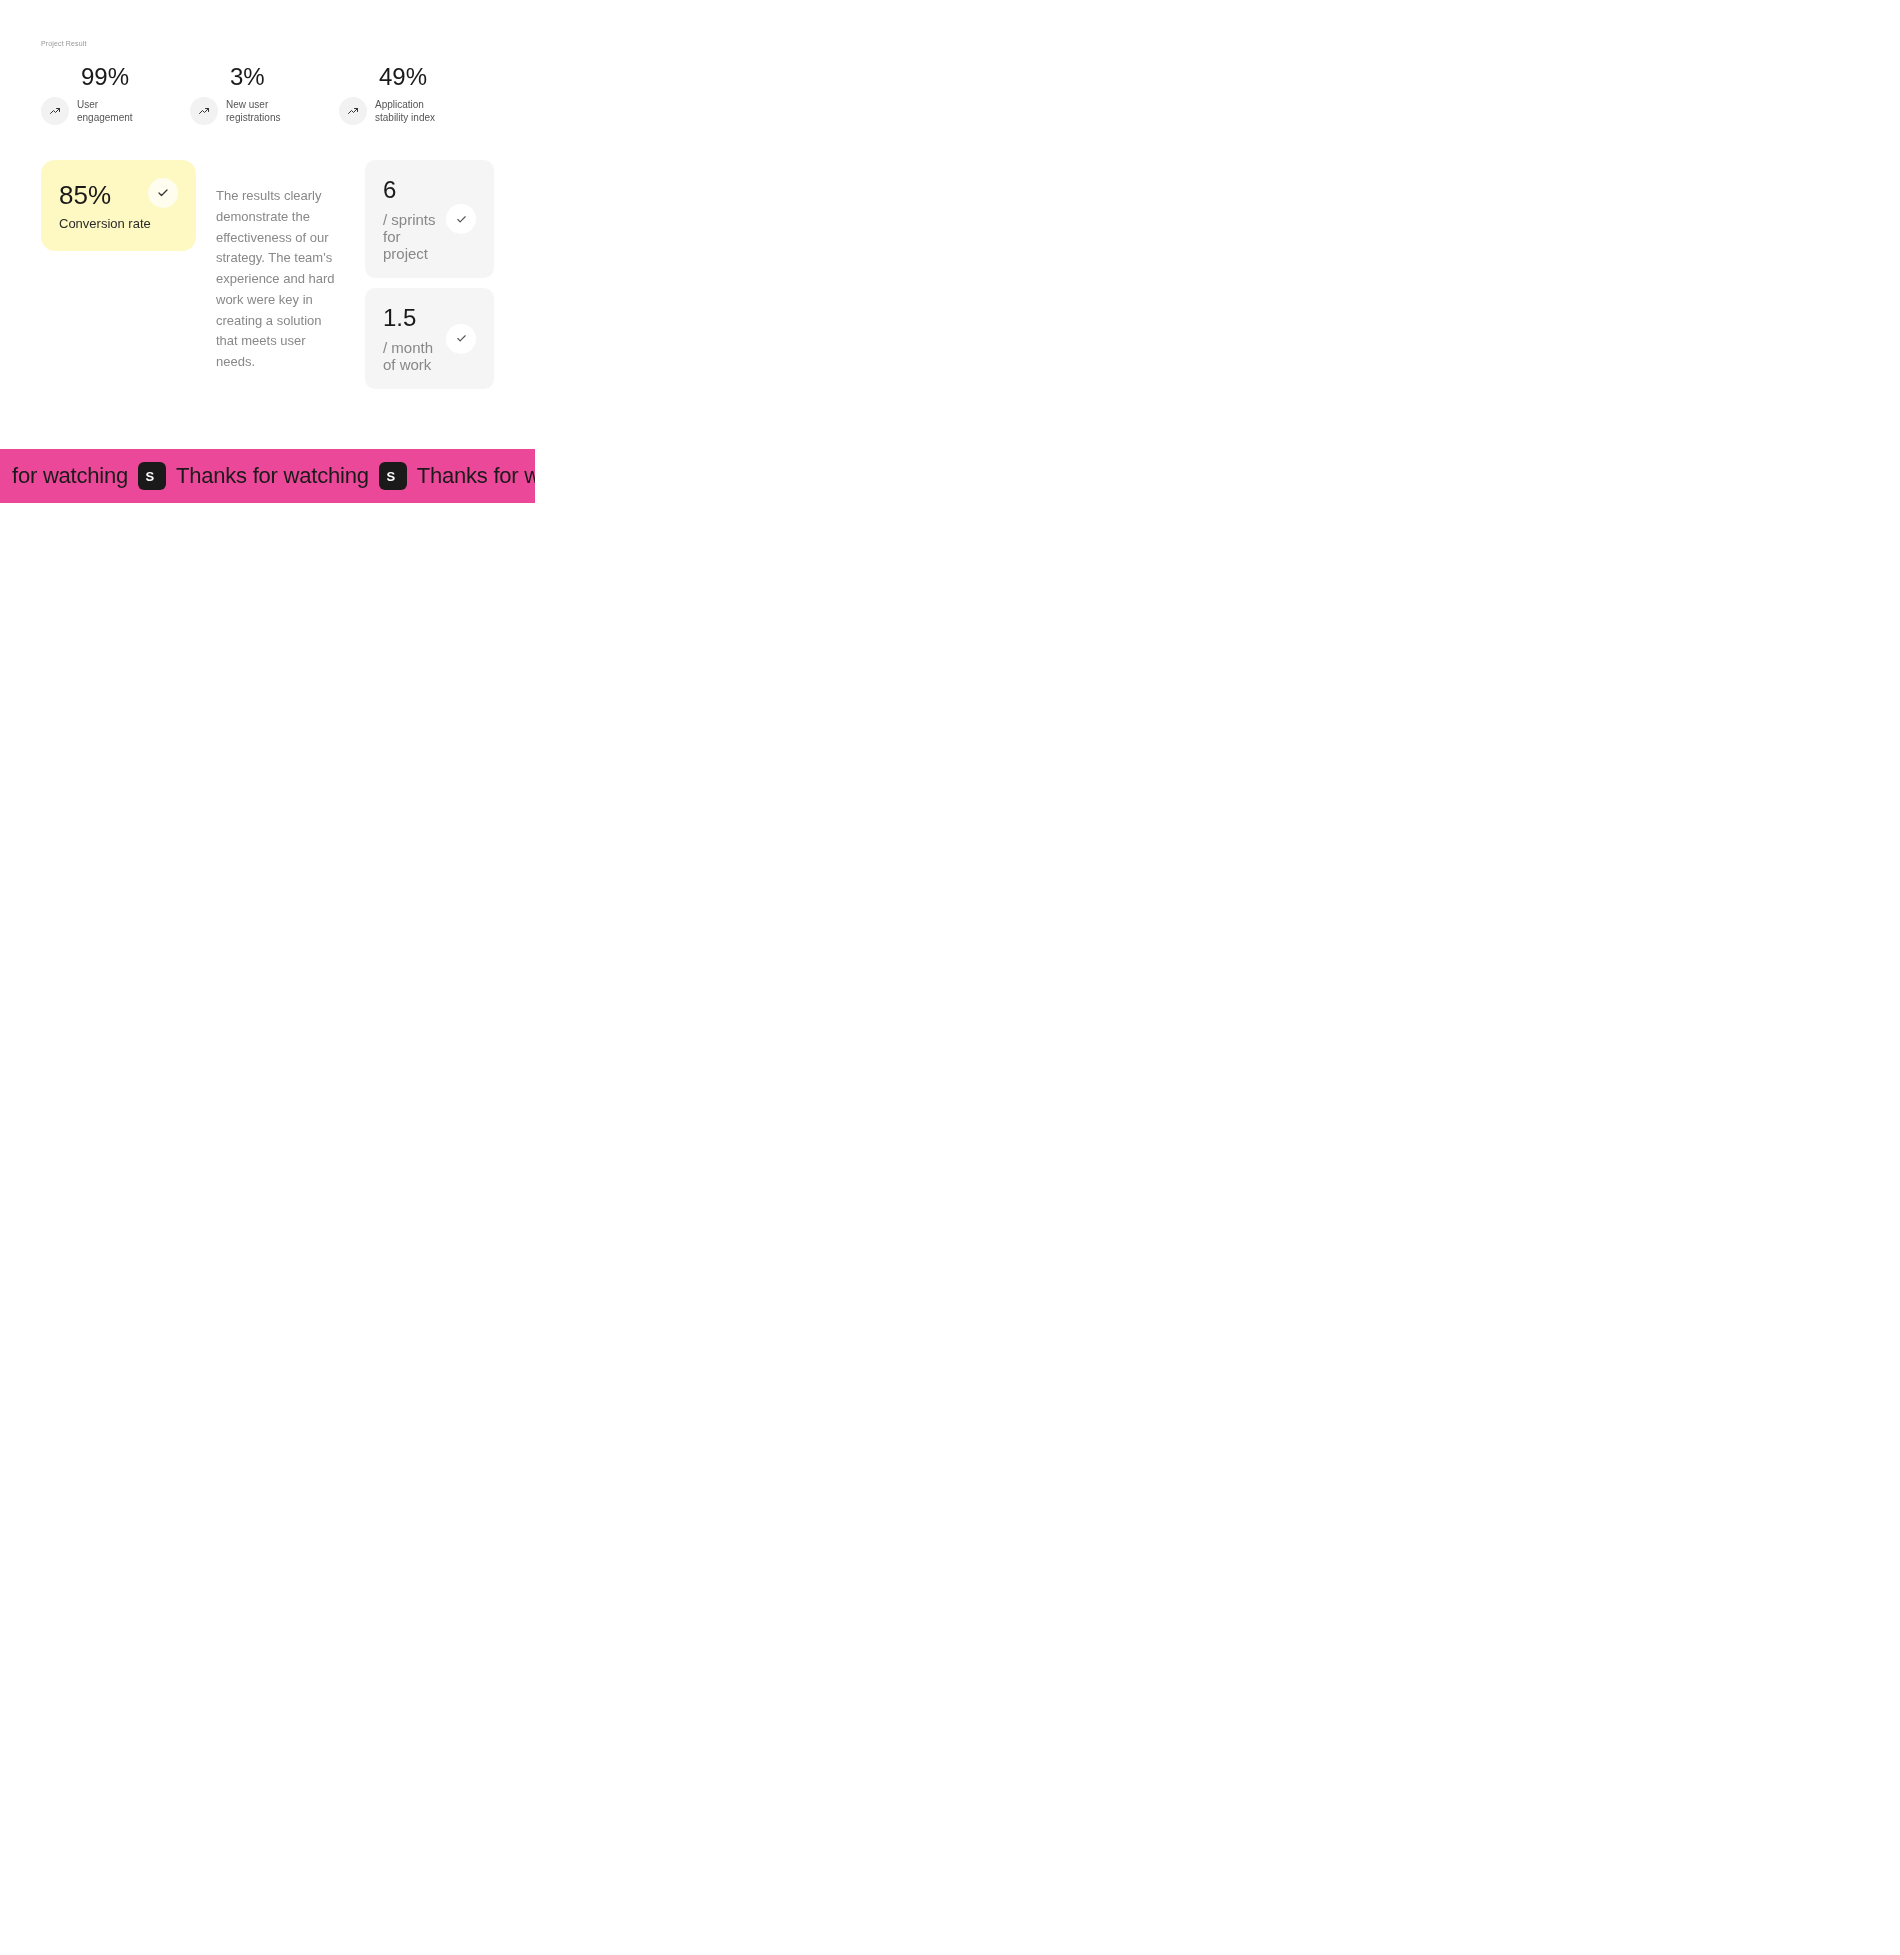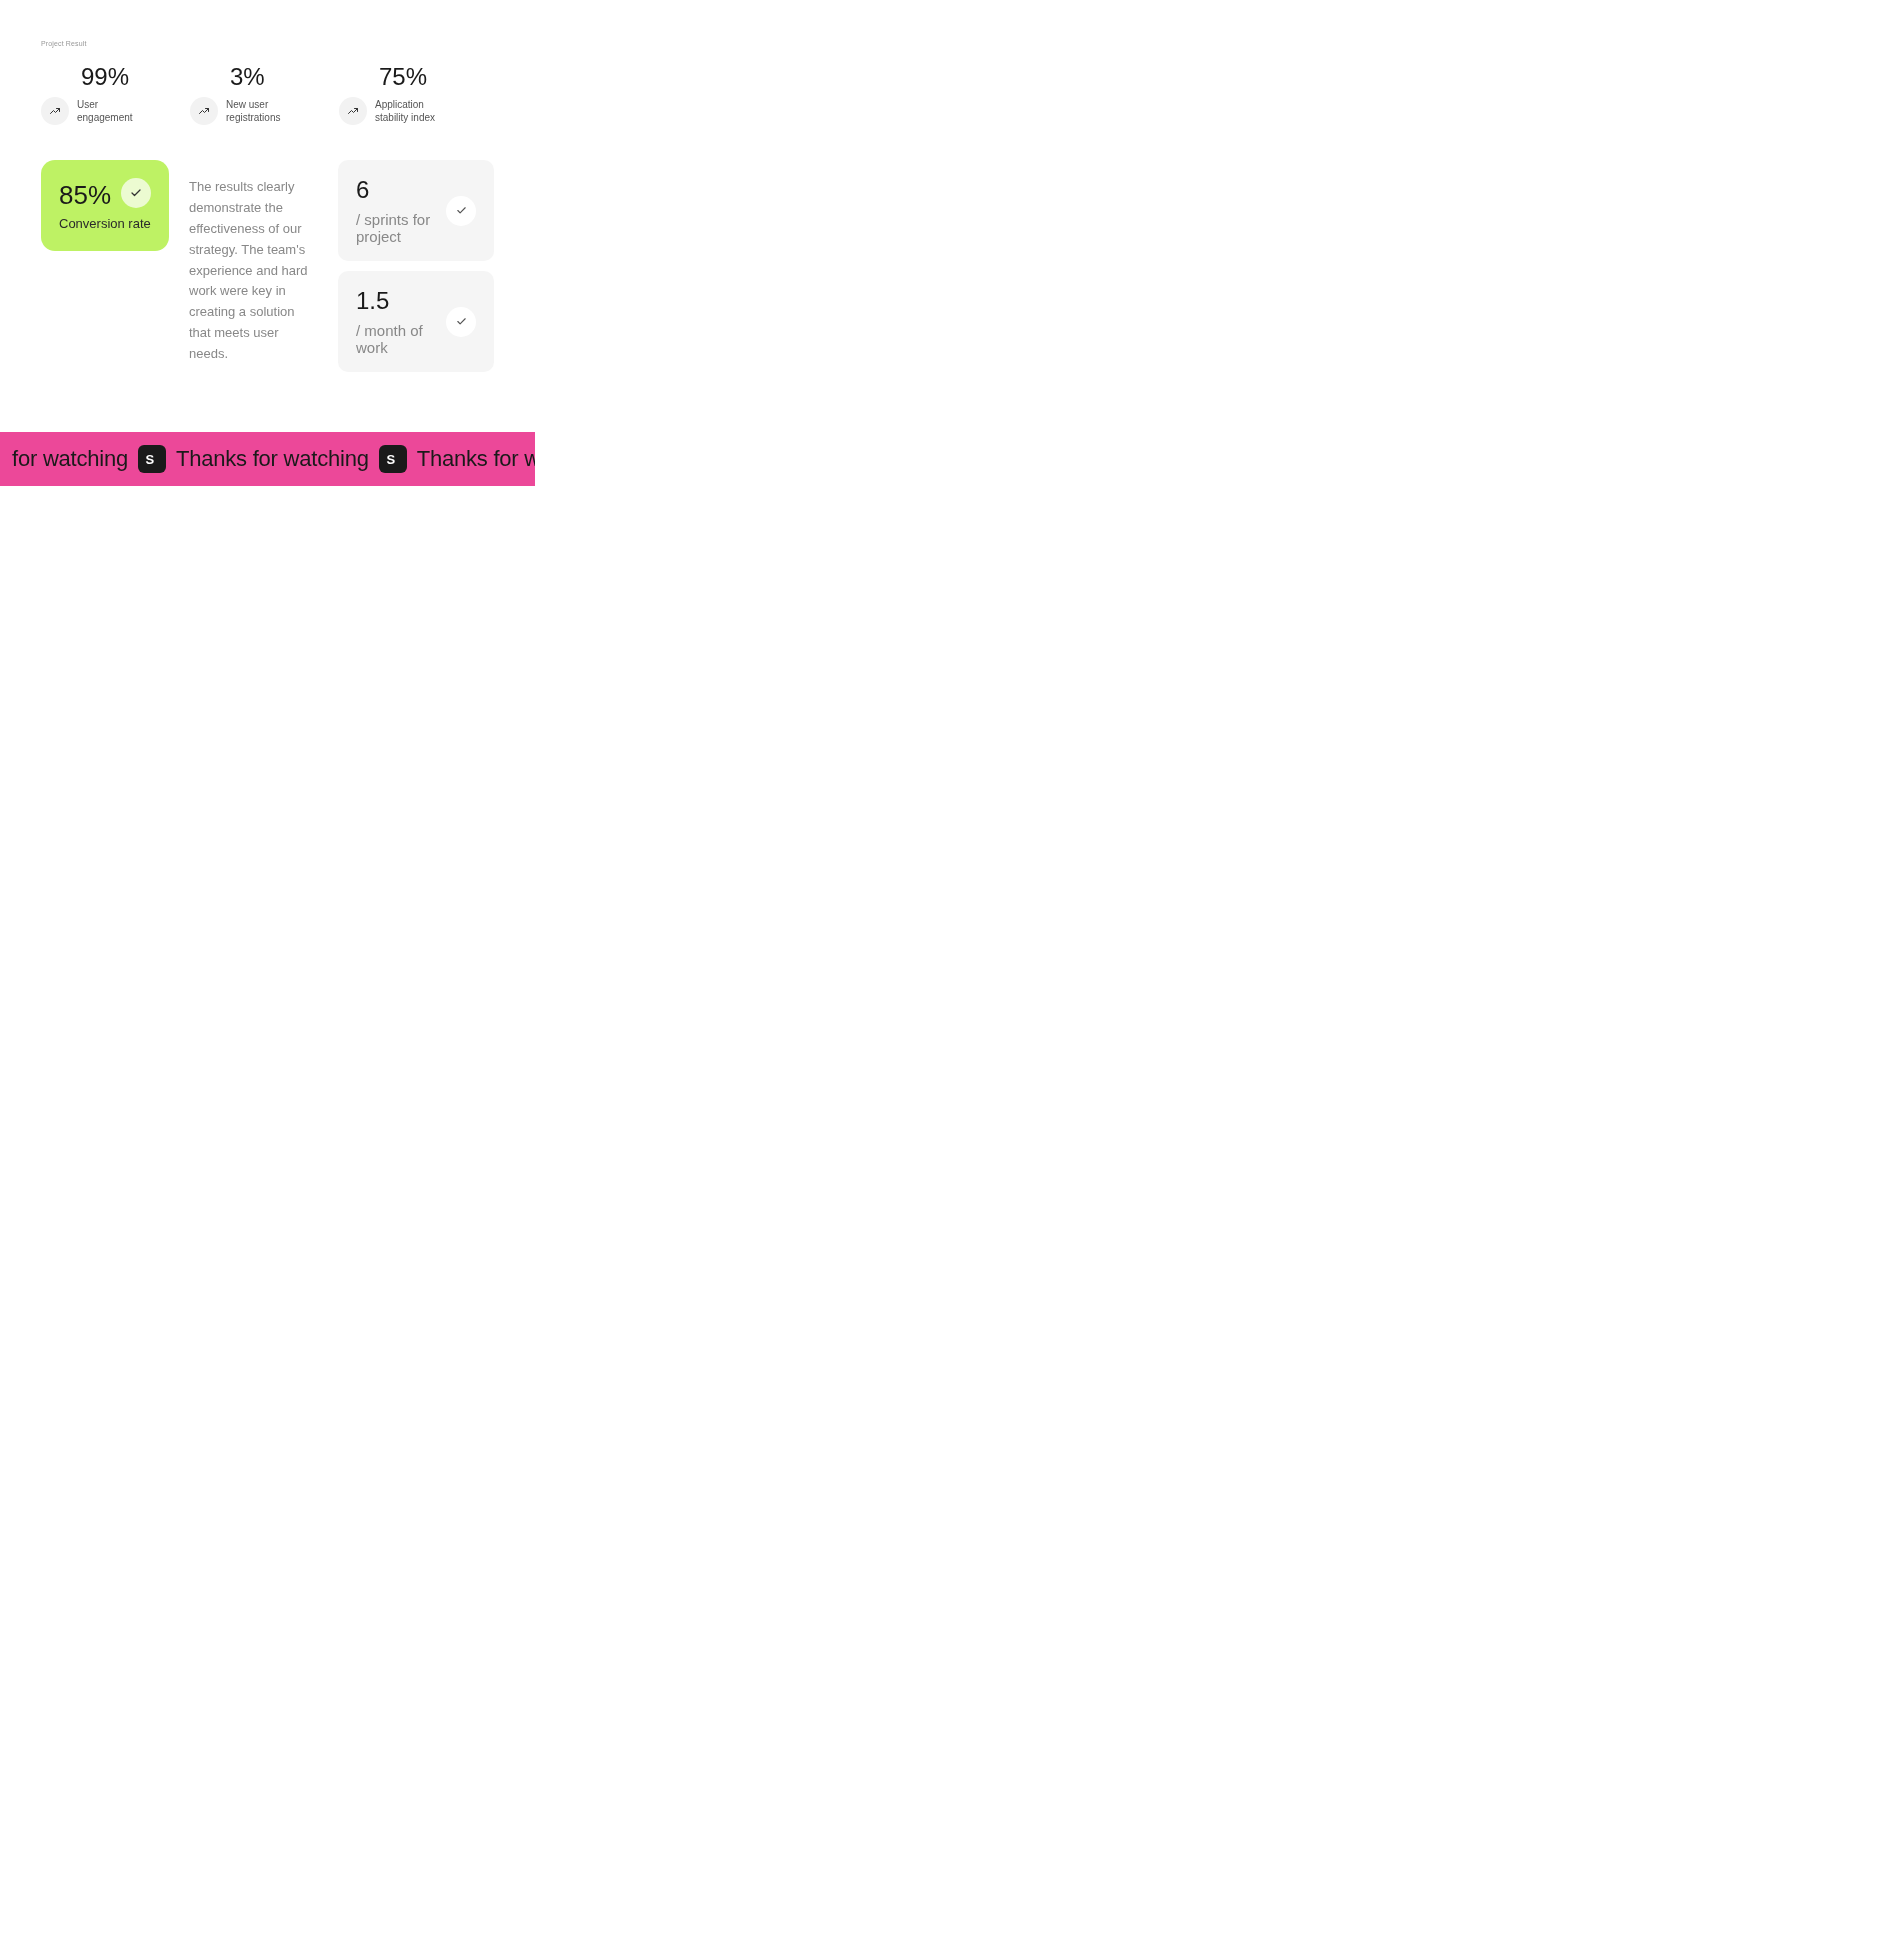--- a/index.html
+++ b/index.html
@@ -100,24 +100,24 @@
     
     .lower-section {
       display: flex;
       gap: 20px;
       align-items: flex-start;
       margin-bottom: 30px;
     }
 
     
     .green-card {
-      background: #bef264;
+      background: #fef9c3;
       border-radius: 14px;
       padding: 20px 18px;
-      width: 128px;
+      width: 155px;
       flex-shrink: 0;
       position: relative;
       min-height: 79px;
     }
 
     .green-card-value {
       font-size: 26px;
       font-weight: 300;
       color: #1a1a1a;
       margin-bottom: 5px;
@@ -278,21 +278,21 @@
             <svg viewBox="0 0 24 24" fill="none" stroke="#333" stroke-width="2" stroke-linecap="round" stroke-linejoin="round">
               <polyline points="3 17 9 11 13 15 21 7"></polyline>
               <polyline points="15 7 21 7 21 13"></polyline>
             </svg>
           </div>
           <div class="stat-label">New user<br>registrations</div>
         </div>
       </div>
 
       <div class="stat-item">
-        <div class="stat-value">75%</div>
+        <div class="stat-value">49%</div>
         <div class="stat-bottom">
           <div class="stat-icon-circle">
             <svg viewBox="0 0 24 24" fill="none" stroke="#333" stroke-width="2" stroke-linecap="round" stroke-linejoin="round">
               <polyline points="3 17 9 11 13 15 21 7"></polyline>
               <polyline points="15 7 21 7 21 13"></polyline>
             </svg>
           </div>
           <div class="stat-label">Application<br>stability index</div>
         </div>
       </div>

